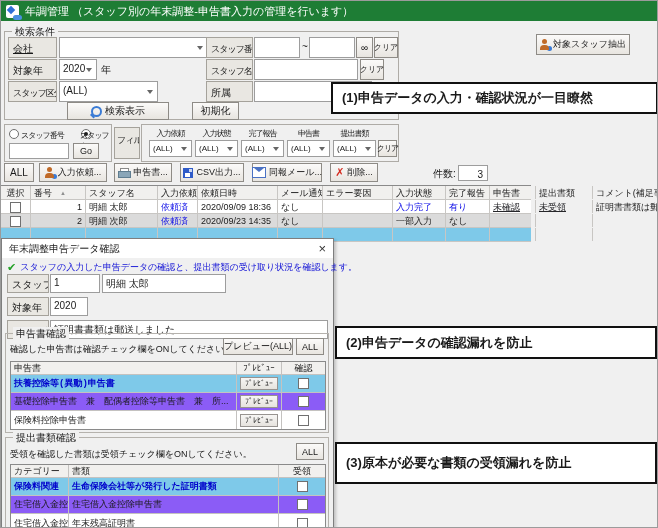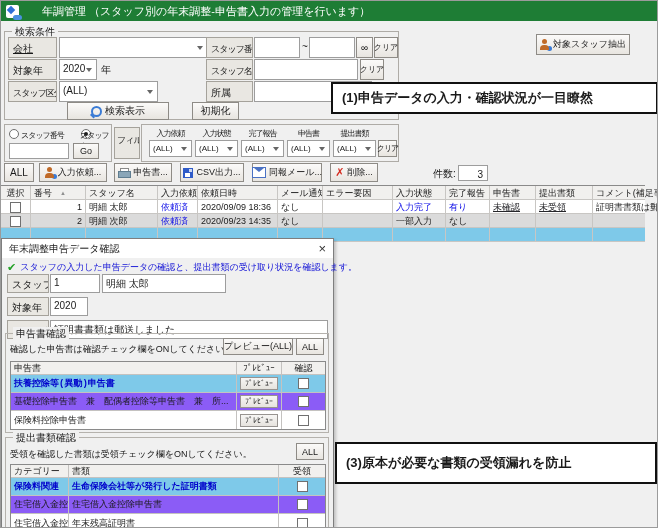--- a/index.html
+++ b/index.html
@@ -4,21 +4,21 @@
 <style>
   html,body{margin:0;padding:0;background:#d8d8d8;}
   #window{
     position:relative;width:658px;height:528px;background:#f0f0f0;
     font-family:"Liberation Sans","DejaVu Sans",sans-serif;font-size:10px;color:#1a1a1a;
     overflow:hidden;border:1px solid #9b9b9b;box-sizing:border-box;
   }
   .abs{position:absolute;}
   
   .titlebar{position:absolute;left:0;top:0;width:100%;height:20px;background:#1e7d35;color:#fff;
-    display:flex;align-items:center;gap:23px;padding-left:5px;box-sizing:border-box;font-size:11px;}
+    display:flex;align-items:center;gap:6px;padding-left:5px;box-sizing:border-box;font-size:11px;}
   .app-icon{width:13px;height:13px;background:#fff;border-radius:2px;position:relative;flex:0 0 auto;}
   .app-icon::before{content:"";position:absolute;left:2px;top:2px;width:6px;height:6px;background:#2f6fd6;transform:rotate(45deg);}
   .app-icon::after{content:"";position:absolute;right:-3px;bottom:-2px;width:9px;height:5px;background:#4a90e0;border-radius:3px;}
   
   .grp{position:absolute;border:1px solid #aeaba6;box-sizing:border-box;}
   .grp-label{position:absolute;top:-7px;left:7px;background:#f0f0f0;padding:0 3px;font-size:10px;white-space:nowrap;}
   
   .lbl{position:absolute;background:#e9e7e2;border:1px solid #a5a29b;box-sizing:border-box;
        padding:4px 0 0 4px;font-size:10px;overflow:hidden;white-space:nowrap;}
   .inp{position:absolute;background:#fff;border:1px solid #9d9d9d;box-sizing:border-box;font-size:10px;
@@ -31,21 +31,21 @@
        font-size:10px;display:flex;align-items:center;justify-content:center;gap:3px;white-space:nowrap;padding:0 2px;cursor:default;}
   .btn-sm{background:linear-gradient(#f7f6f5,#e6e3de);border:1px solid #979390;box-sizing:border-box;
        font-size:8px;height:13px;display:flex;align-items:center;justify-content:center;padding:0 2px;white-space:nowrap;}
   .radio{width:10px;height:10px;border:1px solid #6f6f6f;border-radius:50%;background:#fff;display:inline-block;position:relative;box-sizing:border-box;}
   .radio.sel::after{content:"";position:absolute;left:2px;top:2px;width:4px;height:4px;border-radius:50%;background:#222;}
   .cb{width:11px;height:11px;border:1px solid #707070;background:#fff;display:inline-block;box-sizing:border-box;}
   
   .callout{position:absolute;background:#fff;border:2px solid #101010;display:flex;align-items:center;
        padding:0 9px;font-weight:bold;font-size:13px;box-sizing:border-box;z-index:30;white-space:nowrap;}
   
-  .mtable{position:absolute;left:0;top:184px;width:644px;border-top:1px solid #8a8a8a;}
+  .mtable{position:absolute;left:0;top:184px;width:530px;border-top:1px solid #8a8a8a;}
   .mrow{display:flex;height:14px;border-bottom:1px solid #c8c6c3;box-sizing:border-box;background:#fff;}
   .mrow.hdr{background:#f1f0ee;}
   .mrow.alt{background:#dbdbdb;}
   .mrow.selrow{background:#7ec9e9;}
   .mcell{border-right:1px solid #c8c6c3;box-sizing:border-box;padding:1px 3px 0;font-size:9px;
        overflow:hidden;white-space:nowrap;flex:0 0 auto;display:flex;align-items:center;}
   .mcell.ctr{justify-content:center;padding:1px 0 0;}
   .mcell.rt{justify-content:flex-end;}
   .mcell.last{border-right:none;}
   .mc0{width:30px}.mc1{width:55px}.mc2{width:72px}.mc3{width:40px}.mc4{width:80px}.mc5{width:45px}
@@ -254,20 +254,21 @@
       <div class="mcell mc6"></div>
         <div class="mcell mc7"></div>
         <div class="mcell mc8"></div>
       <div class="mcell mc9"></div>
         <div class="mcell mc10"></div>
         <div class="mcell mc11 last"></div>
     </div>
   </div>
 
   <div class="callout" style="left:330px;top:81px;width:327px;height:32px;">(1)申告データの入力・確認状況が一目瞭然</div>
+  <div class="callout" style="left:334px;top:325px;width:322px;height:33px;">(2)申告データの確認漏れを防止</div>
   <div class="callout" style="left:334px;top:441px;width:322px;height:42px;">(3)原本が必要な書類の受領漏れを防止</div>
 
   <div class="dialog">
     <div class="dlg-title">
       <span>年末調整申告データ確認</span>
       <span class="dlg-close">×</span>
     </div>
     <div class="dlg-instr">
       <span class="check-ico">✔</span>
       <span>スタッフの入力した申告データの確認と、提出書類の受け取り状況を確認します。</span>

